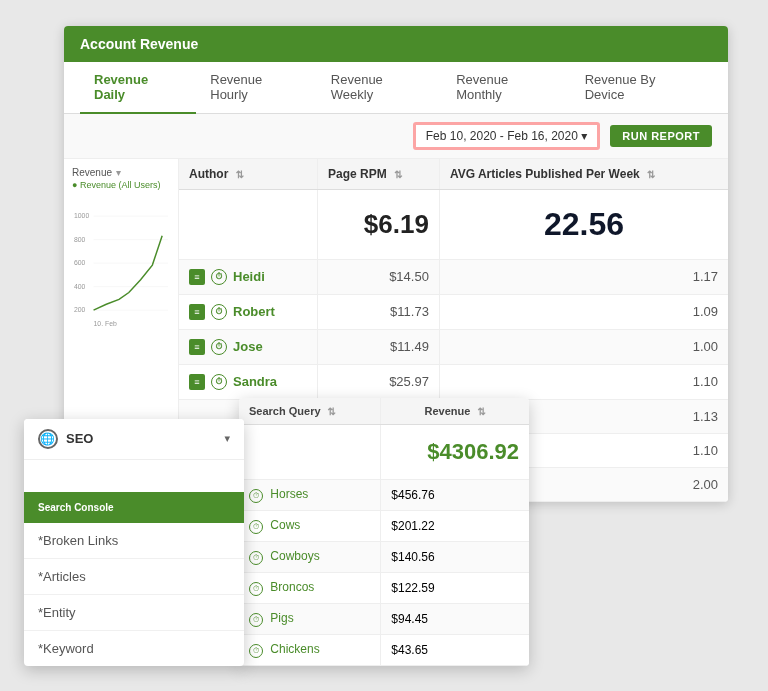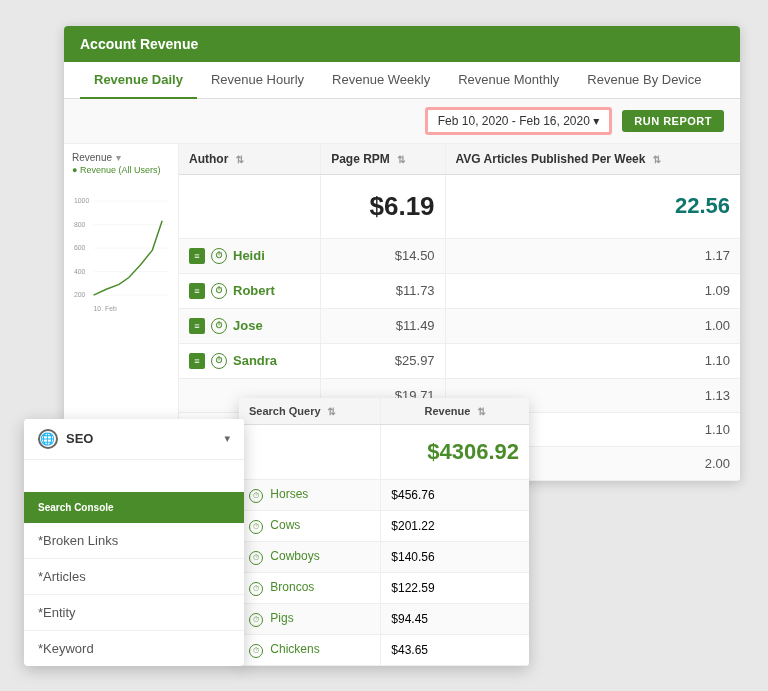--- a/index.html
+++ b/index.html
@@ -18,21 +18,21 @@
       width: 720px;
       height: 640px;
       position: relative;
     }
 
     
     .main-panel {
       position: absolute;
       top: 0;
       left: 40px;
-      right: 4px;
+      right: 16px;
       background: #fff;
       border-radius: 4px;
       box-shadow: 0 2px 12px rgba(0,0,0,0.18);
       overflow: hidden;
     }
 
     .panel-header {
       background: #4a8c2a;
       color: #fff;
       padding: 10px 16px;
@@ -172,24 +172,24 @@
     }
 
     .summary-rpm {
       font-size: 26px;
       font-weight: 700;
       color: #222;
       text-align: right;
     }
 
     .summary-avg {
-      font-size: 22px;
+      font-size: 32px;
       font-weight: 700;
-      color: #0f766e;
-      text-align: right;
+      color: #0f172a;
+      text-align: center;
     }
 
     .data-row td {
       padding: 9px 10px;
       border-right: 1px solid #eee;
       color: #555;
     }
 
     .data-row td:last-child {
       border-right: none;

